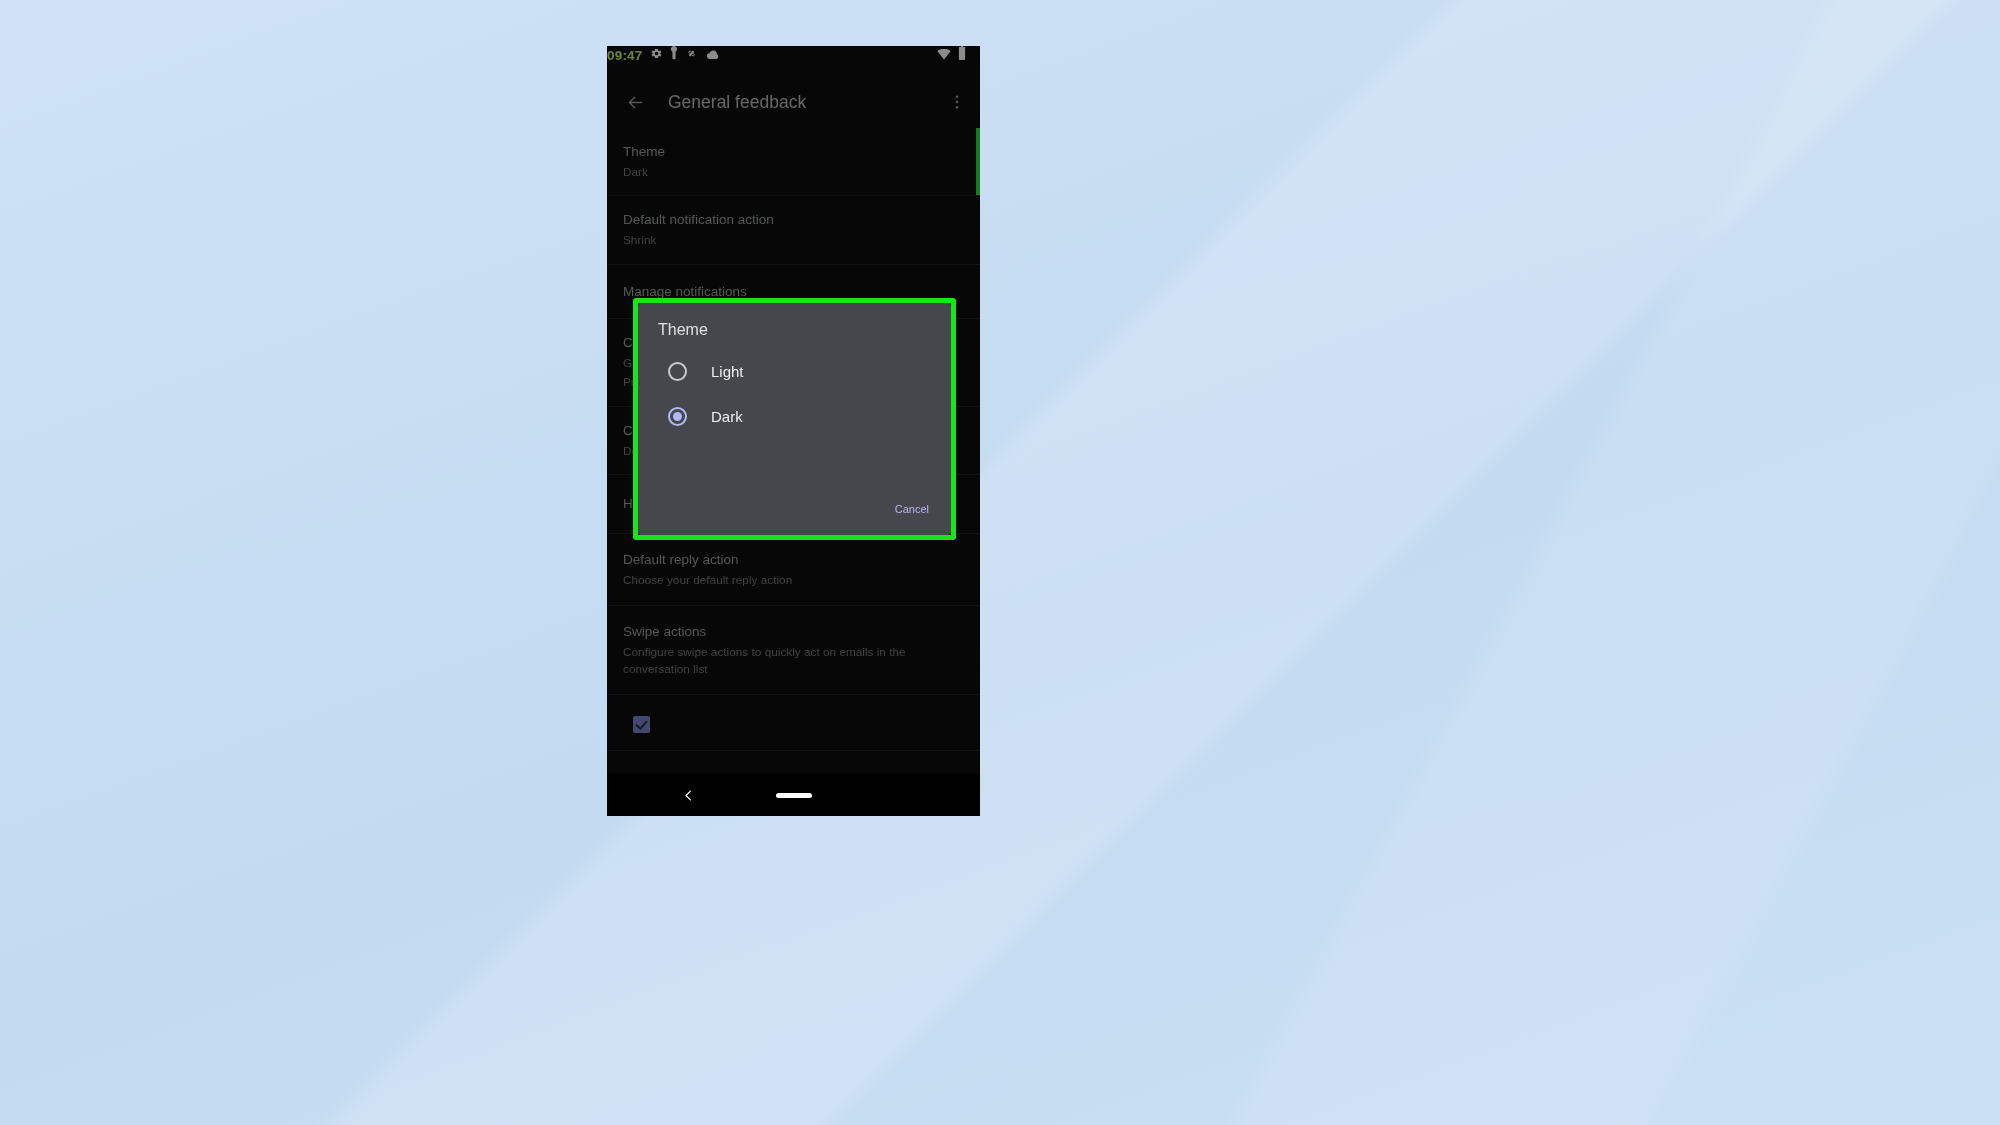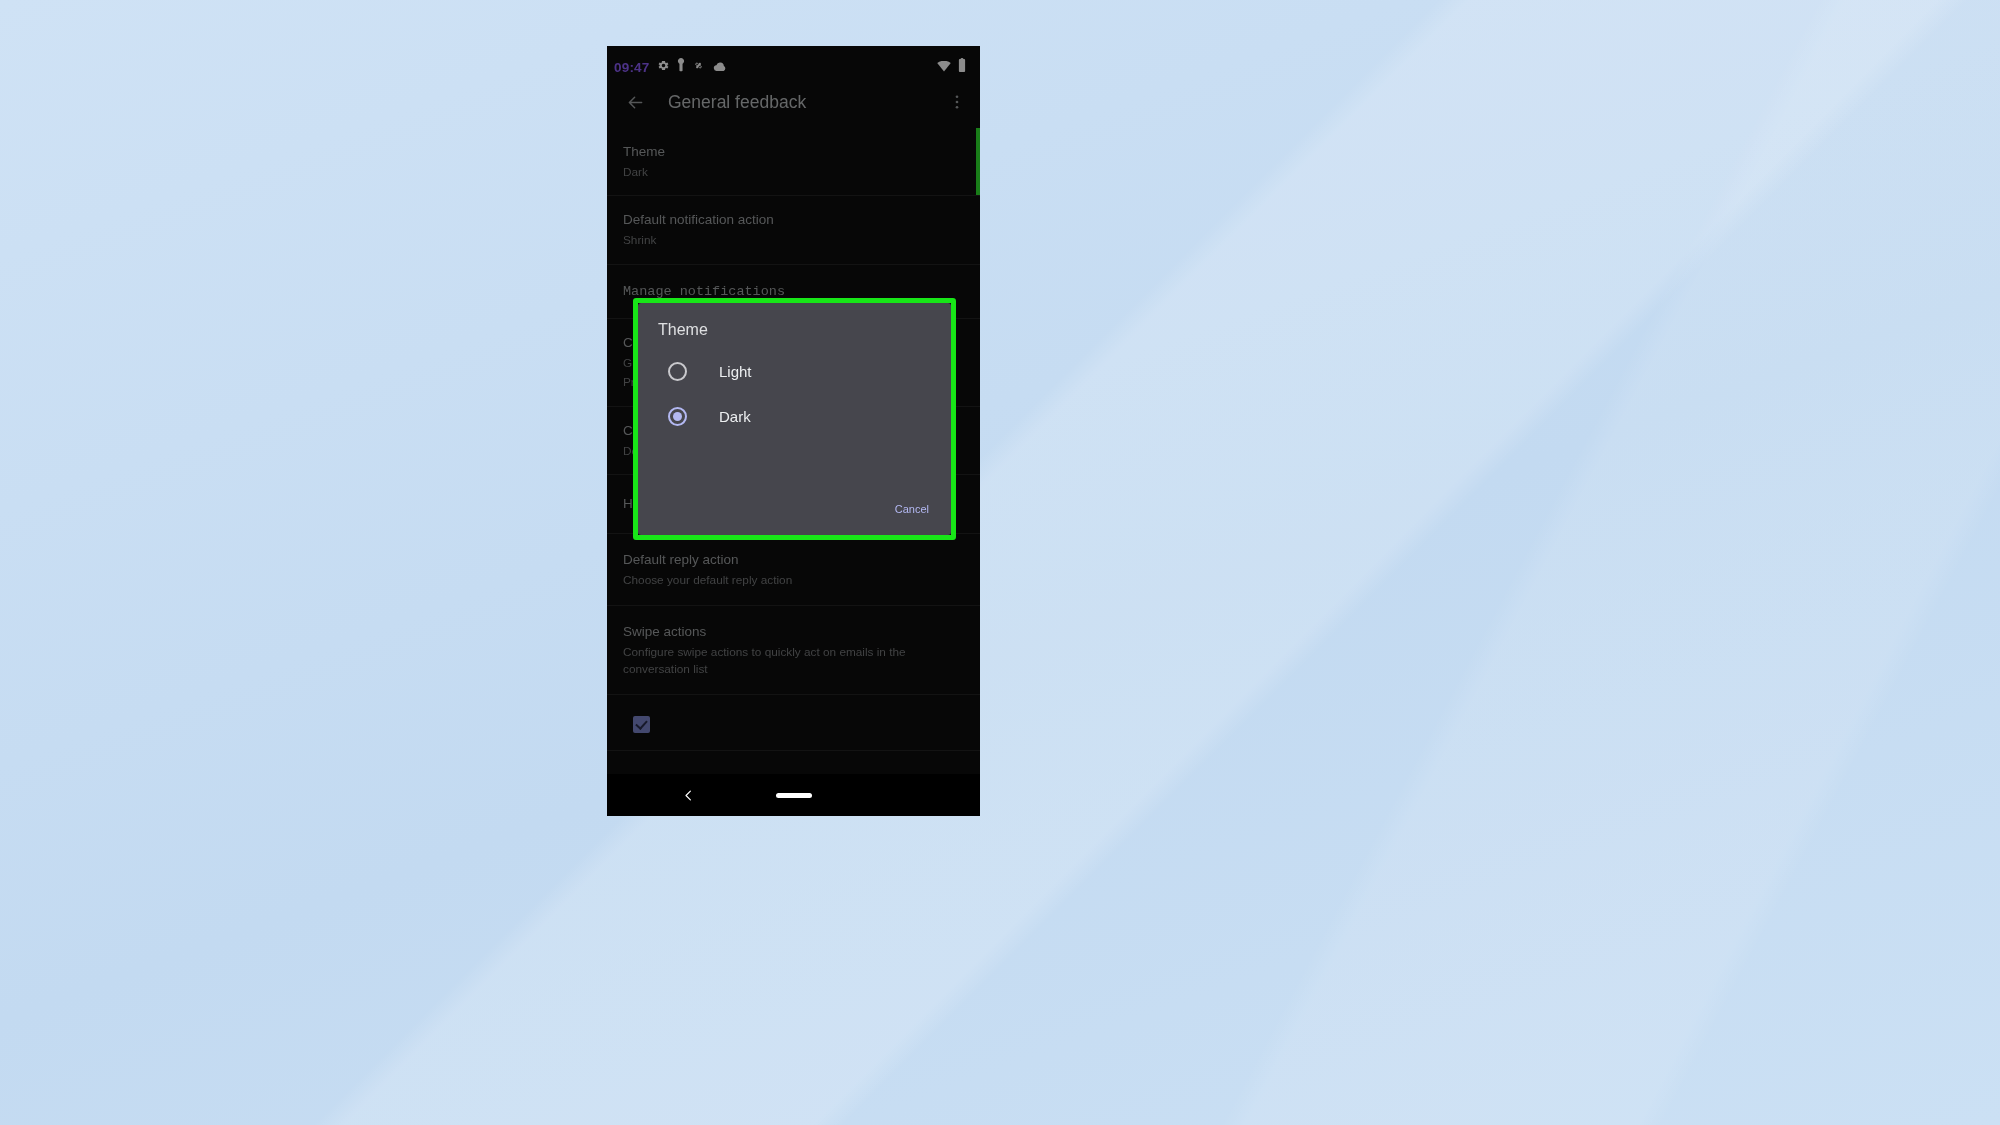--- a/index.html
+++ b/index.html
@@ -34,23 +34,23 @@
     width: 373px;
     height: 770px;
     background: #0d0d0d;
     overflow: hidden;
   }
 
   
   .statusbar {
     height: 30px;
     display: flex;
-    align-items: flex-end;
-    padding: 0 14px 0 7px;
-    color: #8b5cf6;
+    align-items: flex-start;
+    padding: 0 14px 0 0;
+    color: #bef264;
   }
   .status-left {
     display: flex;
     align-items: center;
     gap: 7px;
   }
   .status-clock {
     font-size: 13.5px;
     font-weight: bold;
     letter-spacing: 0.2px;
@@ -188,21 +188,21 @@
     position: absolute;
     left: 50%; top: 50%;
     width: 9px; height: 9px;
     margin: -4.5px 0 0 -4.5px;
     border-radius: 50%;
     background: #b3b8f2;
   }
   .radio-label {
     font-size: 15px;
     color: #eceef0;
-    margin-left: 32px;
+    margin-left: 24px;
   }
   .dialog-actions {
     margin-top: auto;
     display: flex;
     justify-content: flex-end;
     padding-bottom: 4px;
   }
   .dialog-cancel {
     font-size: 11px;
     color: #b3b8f2;
@@ -312,21 +312,21 @@
       <span class="row-accent"></span>
     </div>
 
     <div class="setting-row">
       <div class="setting-textwrap">
         <div class="setting-title">Default notification action</div>
         <div class="setting-sub">Shrink</div>
       </div>
     </div>
 
-    <div class="setting-row" style="padding-top:18px;padding-bottom:18px;font-family:Liberation Mono, monospace;">
+    <div class="setting-row" style="padding-top:18px;padding-bottom:18px;">
       <div class="setting-textwrap">
         <div class="setting-title">Manage notifications</div>
       </div>
     </div>
 
     <div class="setting-row">
       <div class="setting-textwrap">
         <div class="setting-title">Conversation list density</div>
         <div class="setting-sub">Gmail conversation list density</div>
         <div class="setting-sub">Preferences</div>

